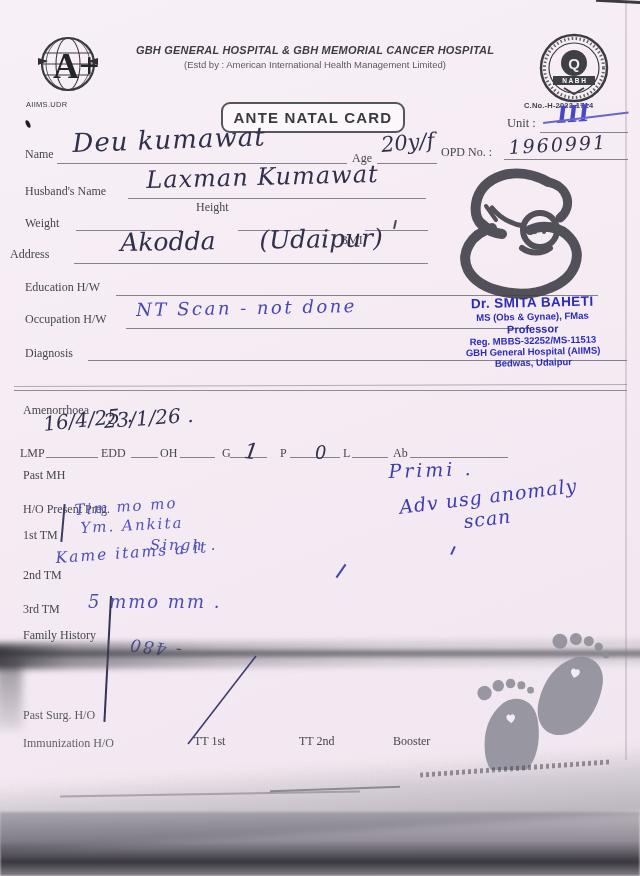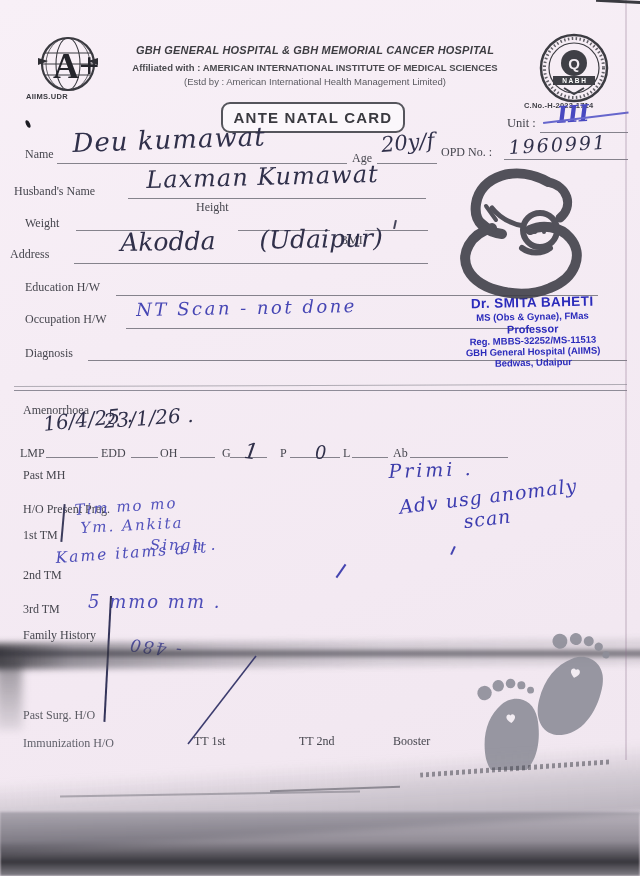--- a/index.html
+++ b/index.html
@@ -17,21 +17,21 @@
   .anc-box{position:absolute;left:221px;top:102px;width:180px;height:27px;line-height:27px;
            border:2px solid #55555c;border-radius:9px;text-align:center;font-weight:bold;
            font-size:15px;letter-spacing:1.2px;color:#3a3a40;background:rgba(255,255,255,.55);}
   .stamp{position:absolute;left:430px;top:297px;width:204px;text-align:center;color:#2b2bbb;
          transform:rotate(-1.2deg);transform-origin:left top;}
   .stamp .s1{font-size:13.5px;font-weight:bold;letter-spacing:.4px;}
   .stamp .s2{font-size:9.5px;font-weight:bold;margin-top:1px;}
   .stamp .s3{font-size:11px;font-weight:bold;margin-top:1px;}
   .stamp .s4{font-size:9.5px;font-weight:bold;}
   .mark{position:absolute;background:#3c3c6e;}
-  .caption{position:absolute;left:26px;top:92px;font-size:7.5px;font-weight:bold;color:#3a3a40;letter-spacing:.3px;}
+  .caption{position:absolute;left:26px;top:100px;font-size:7.5px;font-weight:normal;color:#3a3a40;letter-spacing:.3px;}
   .cert{position:absolute;left:524px;top:101px;width:112px;font-size:7.5px;font-weight:bold;color:#3f3f45;letter-spacing:.2px;}
   .advice{position:absolute;left:398px;top:496px;font-family:"DejaVu Serif",serif;font-style:italic;
           font-size:19px;color:#3c3cb0;letter-spacing:1px;transform:rotate(-7deg);transform-origin:left top;white-space:nowrap;}
   .band1{position:absolute;left:-8px;top:641px;width:660px;height:26px;filter:blur(3px);transform:rotate(-.4deg);
          background:linear-gradient(90deg,rgba(25,25,30,.8) 0%,rgba(70,70,78,.55) 12%,rgba(120,118,126,.42) 35%,rgba(150,148,155,.32) 60%,rgba(165,160,168,.28) 100%);}
   .band2{position:absolute;left:-8px;top:650px;width:660px;height:7px;background:rgba(40,40,48,.5);filter:blur(2px);}
   .smear{position:absolute;left:-4px;top:660px;width:26px;height:70px;filter:blur(4px);
          background:linear-gradient(180deg,rgba(60,60,66,.5),rgba(120,120,126,.15));}
   .shadow-a{position:absolute;left:-20px;top:762px;width:700px;height:70px;transform:rotate(-3.5deg);filter:blur(3px);
             background:linear-gradient(180deg,rgba(200,198,206,0) 0%,rgba(160,158,166,.35) 40%,rgba(130,128,138,.5) 100%);}
@@ -53,21 +53,20 @@
     <line x1="18" y1="30" x2="70" y2="30" stroke="#3a3a40" stroke-width="1"></line>
     <line x1="20" y1="41" x2="68" y2="41" stroke="#3a3a40" stroke-width="1"></line>
     <polygon points="14,24 24,27 14,31" fill="#2e2e34"></polygon>
     <polygon points="74,24 64,27 74,31" fill="#2e2e34"></polygon>
     <text x="29" y="44" font-family="Liberation Serif, serif" font-size="36" font-weight="bold" fill="#24242b">A+</text>
   </svg>
   <div class="caption">AIIMS.UDR</div>
 
   <div class="title-block">
     <div class="hosp">GBH GENERAL HOSPITAL &amp; GBH MEMORIAL CANCER HOSPITAL</div>
-    <div class="aff">Affiliated with : AMERICAN INTERNATIONAL INSTITUTE OF MEDICAL SCIENCES</div>
     <div class="estd">(Estd by : American International Health Management Limited)</div>
   </div>
 
   <svg style="position:absolute;left:538px;top:32px;" width="72" height="72" viewBox="0 0 72 72">
     <circle cx="36" cy="36" r="33" fill="none" stroke="#3c3c42" stroke-width="2.5"></circle>
     <circle cx="36" cy="36" r="29.5" fill="none" stroke="#3c3c42" stroke-width="3" stroke-dasharray="1.5 2.4" opacity=".8"></circle>
     <circle cx="36" cy="36" r="25" fill="none" stroke="#3c3c42" stroke-width="1.2"></circle>
     <circle cx="36" cy="31" r="13" fill="#3f3f46"></circle>
     <text x="36" y="37" text-anchor="middle" font-family="Liberation Sans, sans-serif" font-size="15" font-weight="bold" fill="#f2ecf2">Q</text>
     <rect x="15" y="44" width="42" height="9" fill="#3f3f46"></rect>
@@ -88,21 +87,21 @@
   <div class="lbl" style="left:25px;top:147px;">Name</div>
   <div class="line" style="left:57px;top:163px;width:290px;"></div>
   <div class="hw" style="left:72px;top:128px;font-size:26px;letter-spacing:1px;transform:rotate(-2deg);">Deu kumawat</div>
   <div class="lbl" style="left:352px;top:151px;">Age</div>
   <div class="line" style="left:377px;top:163px;width:60px;"></div>
   <div class="hw" style="left:380px;top:133px;font-size:21px;transform:rotate(-5deg);">20y/f</div>
   <div class="lbl" style="left:441px;top:145px;">OPD No. :</div>
   <div class="line" style="left:504px;top:159px;width:124px;"></div>
   <div class="hw" style="left:508px;top:136px;font-size:19px;letter-spacing:2px;transform:rotate(-3deg);">1960991</div>
 
-  <div class="lbl" style="left:14px;top:184px;">Husband's Name</div>
+  <div class="lbl" style="left:25px;top:184px;">Husband's Name</div>
   <div class="line" style="left:128px;top:198px;width:298px;"></div>
   <div class="hw" style="left:146px;top:166px;font-size:24px;letter-spacing:1px;transform:rotate(-1.5deg);">Laxman Kumawat</div>
 
   <div class="lbl" style="left:25px;top:216px;">Weight</div>
   <div class="line" style="left:76px;top:230px;width:106px;"></div>
   <div class="lbl" style="left:196px;top:200px;">Height</div>
   <div class="line" style="left:238px;top:230px;width:92px;"></div>
   <div class="lbl" style="left:340px;top:217px;margin-top:16px;">BMI</div>
   <div class="line" style="left:365px;top:230px;width:63px;"></div>
   <div class="mark" style="left:394px;top:220px;width:2px;height:9px;background:#44445a;transform:rotate(12deg);"></div>

